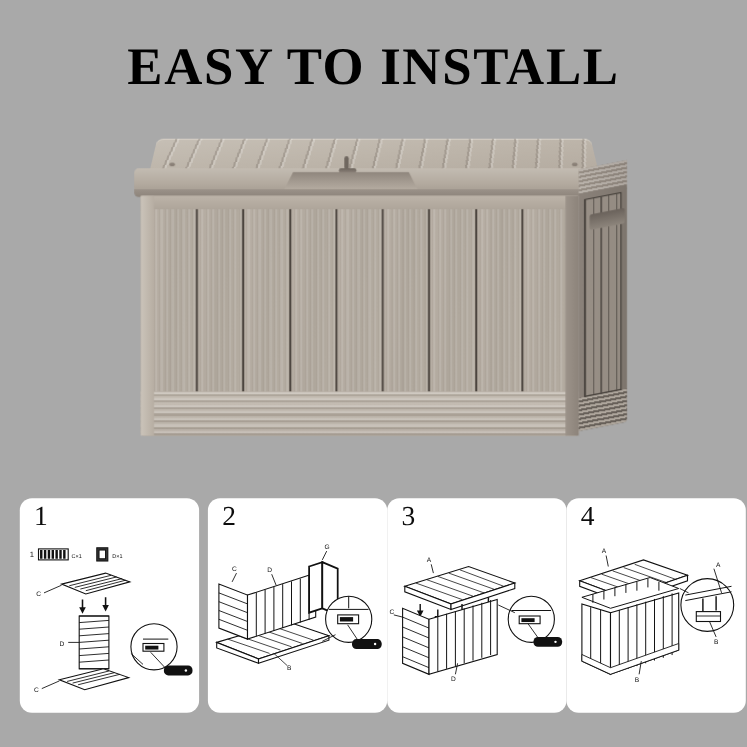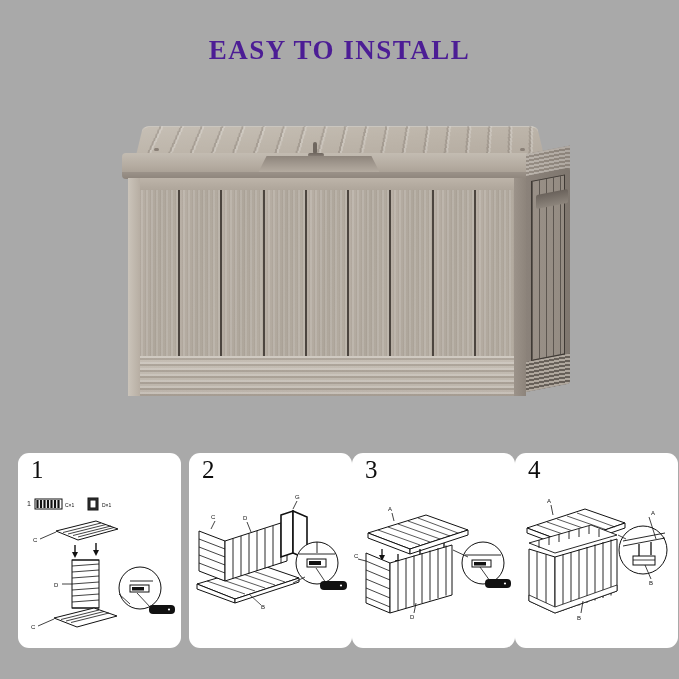--- a/index.html
+++ b/index.html
@@ -7,21 +7,21 @@
     width:679px;height:679px;overflow:hidden;
     font-family:"Liberation Sans", sans-serif;
     background:#a9a9a9;
   }
   #page{position:relative;width:679px;height:679px;background:#a9a9a9;overflow:hidden;}
 
   
   #title{
     position:absolute;left:0;top:36px;width:679px;text-align:center;
     font-family:"Liberation Serif", serif;
-    font-weight:bold;font-size:27px;letter-spacing:1.5px;color:#4c1d95;
+    font-weight:bold;font-size:48px;letter-spacing:1.5px;color:#000000;
     line-height:1.05;
   }
 
   
   #hero{position:absolute;left:0;top:96px;width:679px;height:340px;}
 
   .box-wrap{position:absolute;left:108px;top:10px;width:465px;height:320px;}
 
   
   .lid-top{

